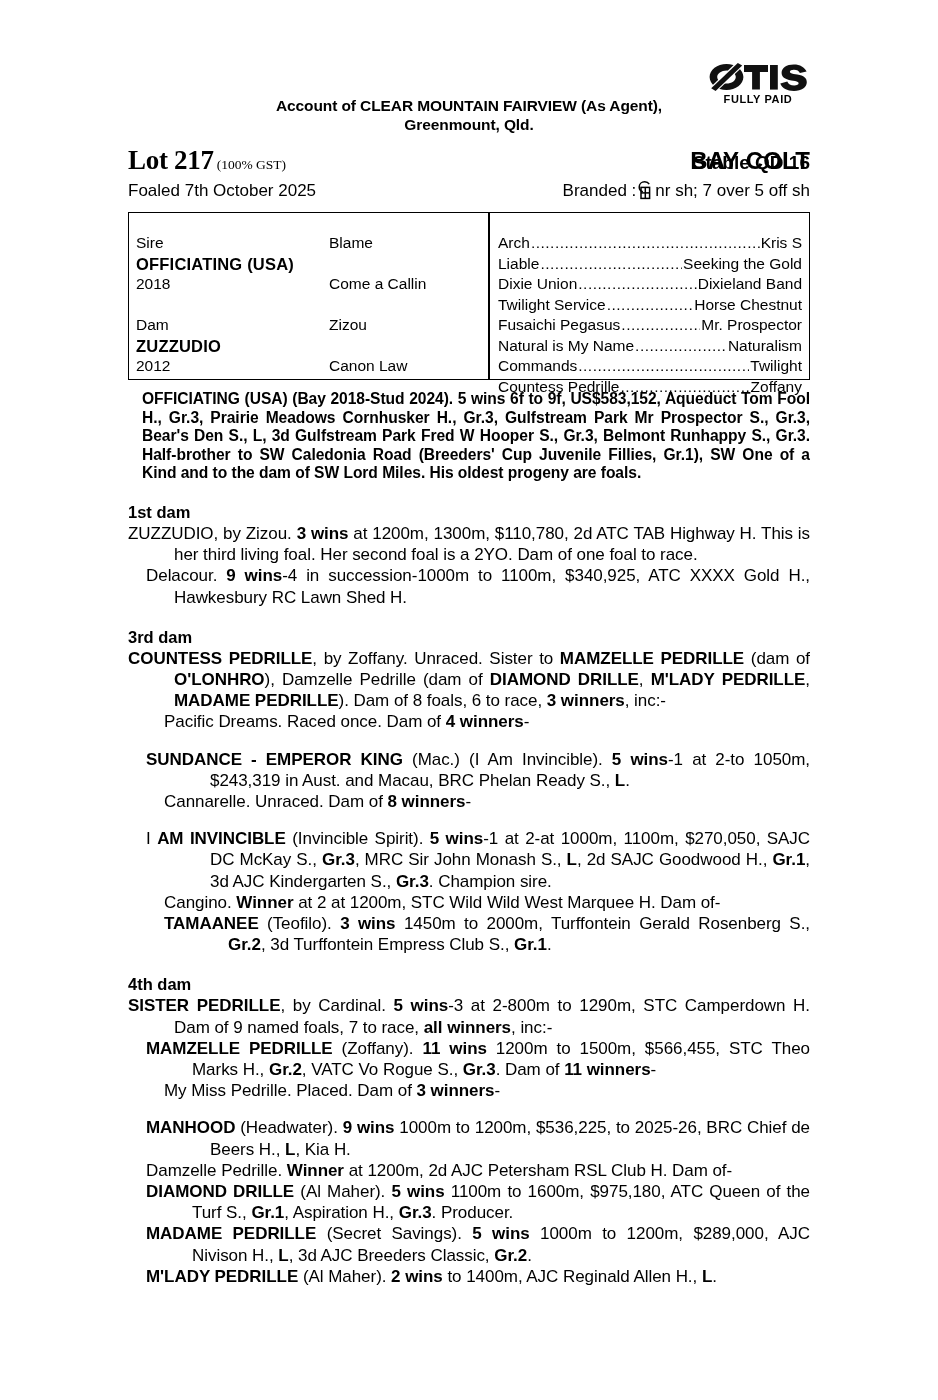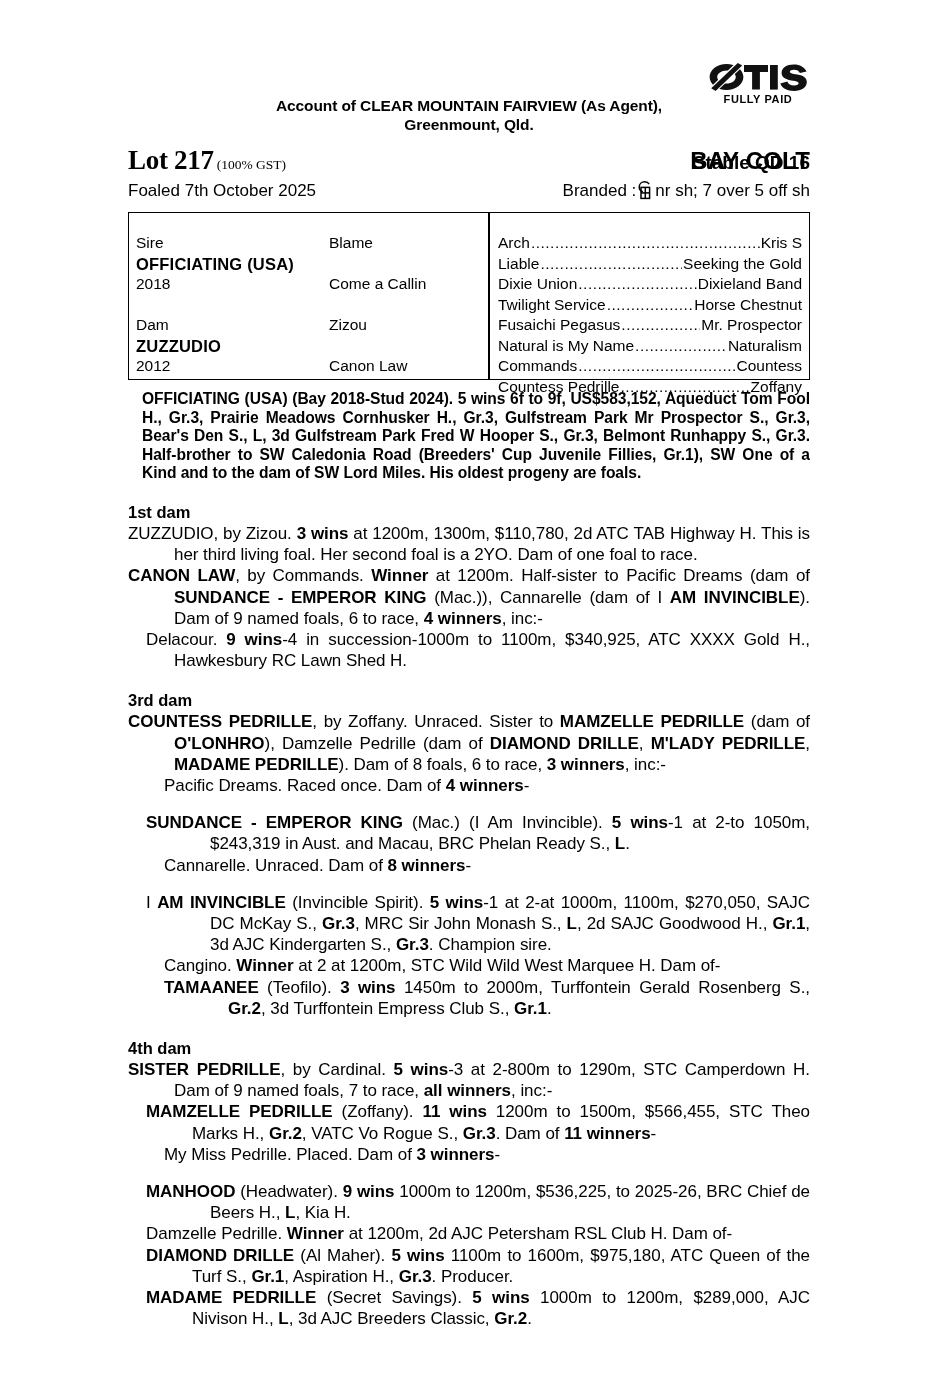--- a/index.html
+++ b/index.html
@@ -317,49 +317,49 @@
         <span class="dn-b">Mr. Prospector</span>
       </div>
       <div class="dotrow">
         <span class="dn-a">Natural is My Name</span>
         <span class="dn-dots">..................................................................</span>
         <span class="dn-b">Naturalism</span>
       </div>
       <div class="dotrow">
         <span class="dn-a">Commands</span>
         <span class="dn-dots">..................................................................</span>
-        <span class="dn-b">Countess</span>
+        <span class="dn-b">Twilight</span>
       </div>
       <div class="dotrow">
         <span class="dn-a">Countess Pedrille</span>
         <span class="dn-dots">..................................................................</span>
         <span class="dn-b">Zoffany</span>
       </div>
     </div>
   </div>
 
   <div class="sire-blurb"><b>OFFICIATING</b> (USA) (Bay 2018-Stud 2024). <b>5 wins</b> 6f to 9f, US$583,152, Aqueduct Tom Fool H., <b>Gr.3</b>, Prairie Meadows Cornhusker H., <b>Gr.3</b>, Gulfstream Park Mr Prospector S., <b>Gr.3</b>, Bear's Den S., <b>L</b>, 3d Gulfstream Park Fred W Hooper S., <b>Gr.3</b>, Belmont Runhappy S., <b>Gr.3</b>. Half-brother to SW Caledonia Road (Breeders' Cup Juvenile Fillies, <b>Gr.1</b>), SW One of a Kind and to the dam of SW Lord Miles. His oldest progeny are foals.</div>
 
   <div class="dam-head">1st dam</div>
   <div class="p ind-1"><span>ZUZZUDIO, by Zizou. </span><b>3 wins</b><span> at 1200m, 1300m, $110,780, 2d ATC TAB Highway H. This is her third living foal. Her second foal is a 2YO. Dam of one foal to race.</span></div>
 
-  <div class="p ind-1"><b>CANON LAW</b>, by Commands. <b>Winner</b> at 1200m. Half-sister to Pacific Dreams (dam of <b>SUNDANCE - EMPEROR KING</b> (Mac.)), Cannarelle (dam of I <b>AM INVINCIBLE</b>). Dam of 9 named foals, 6 to race, <b>4 winners</b>, inc:-</div>
   <div class="p ind-6">Delacour. <b>9 wins</b>-4 in succession-1000m to 1100m, $340,925, ATC XXXX Gold H., Hawkesbury RC Lawn Shed H.</div>
 
   <div class="dam-head">3rd dam</div>
   <div class="p ind-1"><b>COUNTESS PEDRILLE</b>, by Zoffany. Unraced. Sister to <b>MAMZELLE PEDRILLE</b> (dam of <b>O'LONHRO</b>), Damzelle Pedrille (dam of <b>DIAMOND DRILLE</b>, <b>M'LADY PEDRILLE</b>, <b>MADAME PEDRILLE</b>). Dam of 8 foals, 6 to race, <b>3 winners</b>, inc:-</div>
   <div class="p ind-5">Pacific Dreams. Raced once. Dam of <b>4 winners</b>-</div>
   <div class="p ind-3"><b>SUNDANCE - EMPEROR KING</b> (Mac.) (I Am Invincible). <b>5 wins</b>-1 at 2-to 1050m, $243,319 in Aust. and Macau, BRC Phelan Ready S., <b>L</b>.</div>
   <div class="p ind-5">Cannarelle. Unraced. Dam of <b>8 winners</b>-</div>
   <div class="p ind-3">I <b>AM INVINCIBLE</b> (Invincible Spirit). <b>5 wins</b>-1 at 2-at 1000m, 1100m, $270,050, SAJC DC McKay S., <b>Gr.3</b>, MRC Sir John Monash S., <b>L</b>, 2d SAJC Goodwood H., <b>Gr.1</b>, 3d AJC Kindergarten S., <b>Gr.3</b>. Champion sire.</div>
   <div class="p ind-5">Cangino. <b>Winner</b> at 2 at 1200m, STC Wild Wild West Marquee H. Dam of-</div>
   <div class="p ind-4"><b>TAMAANEE</b> (Teofilo). <b>3 wins</b> 1450m to 2000m, Turffontein Gerald Rosenberg S., <b>Gr.2</b>, 3d Turffontein Empress Club S., <b>Gr.1</b>.</div>
 
   <div class="dam-head">4th dam</div>
   <div class="p ind-1"><b>SISTER PEDRILLE</b>, by Cardinal. <b>5 wins</b>-3 at 2-800m to 1290m, STC Camperdown H. Dam of 9 named foals, 7 to race, <b>all winners</b>, inc:-</div>
   <div class="p ind-2"><b>MAMZELLE PEDRILLE</b> (Zoffany). <b>11 wins</b> 1200m to 1500m, $566,455, STC Theo Marks H., <b>Gr.2</b>, VATC Vo Rogue S., <b>Gr.3</b>. Dam of <b>11 winners</b>-</div>
   <div class="p ind-5">My Miss Pedrille. Placed. Dam of <b>3 winners</b>-</div>
   <div class="p ind-3"><b>MANHOOD</b> (Headwater). <b>9 wins</b> 1000m to 1200m, $536,225, to 2025-26, BRC Chief de Beers H., <b>L</b>, Kia H.</div>
   <div class="p ind-6">Damzelle Pedrille. <b>Winner</b> at 1200m, 2d AJC Petersham RSL Club H. Dam of-</div>
   <div class="p ind-2"><b>DIAMOND DRILLE</b> (Al Maher). <b>5 wins</b> 1100m to 1600m, $975,180, ATC Queen of the Turf S., <b>Gr.1</b>, Aspiration H., <b>Gr.3</b>. Producer.</div>
   <div class="p ind-2"><b>MADAME PEDRILLE</b> (Secret Savings). <b>5 wins</b> 1000m to 1200m, $289,000, AJC Nivison H., <b>L</b>, 3d AJC Breeders Classic, <b>Gr.2</b>.</div>
+  <div class="p ind-2"><b>M'LADY PEDRILLE</b> (Al Maher). <b>2 wins</b> to 1400m, AJC Reginald Allen H., <b>L</b>.</div>
 
 </div>
 
 </body></html>

